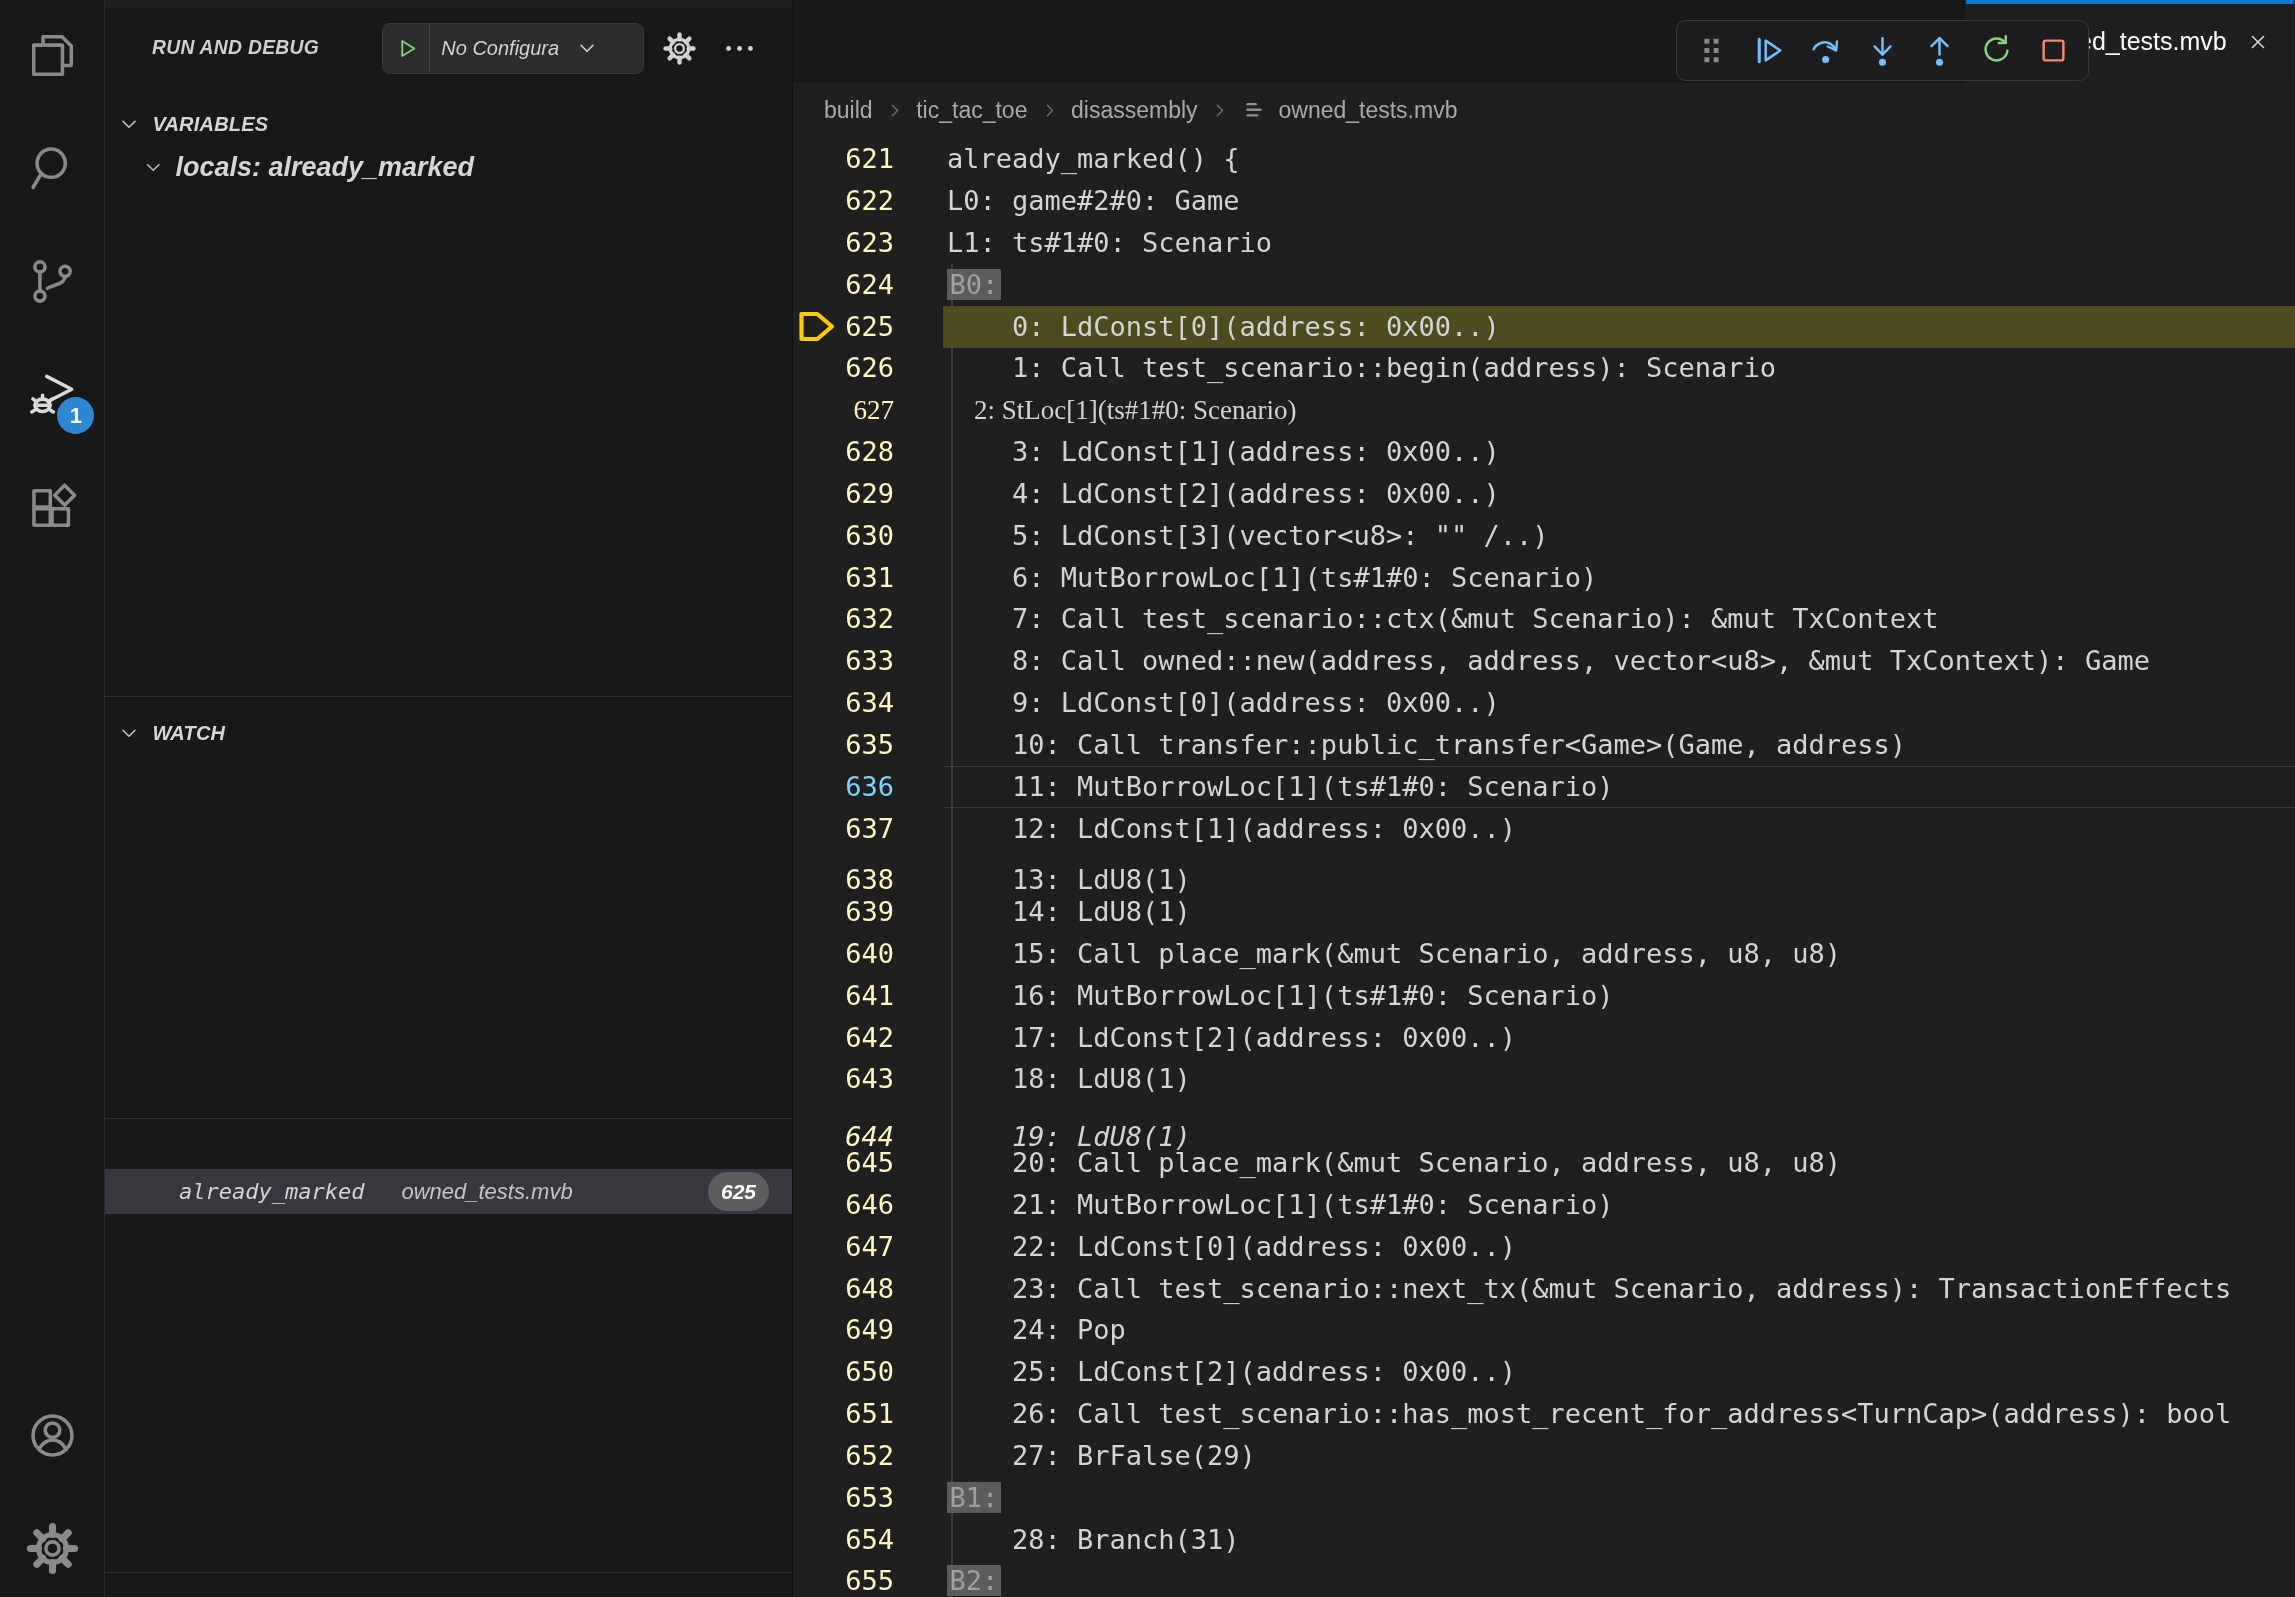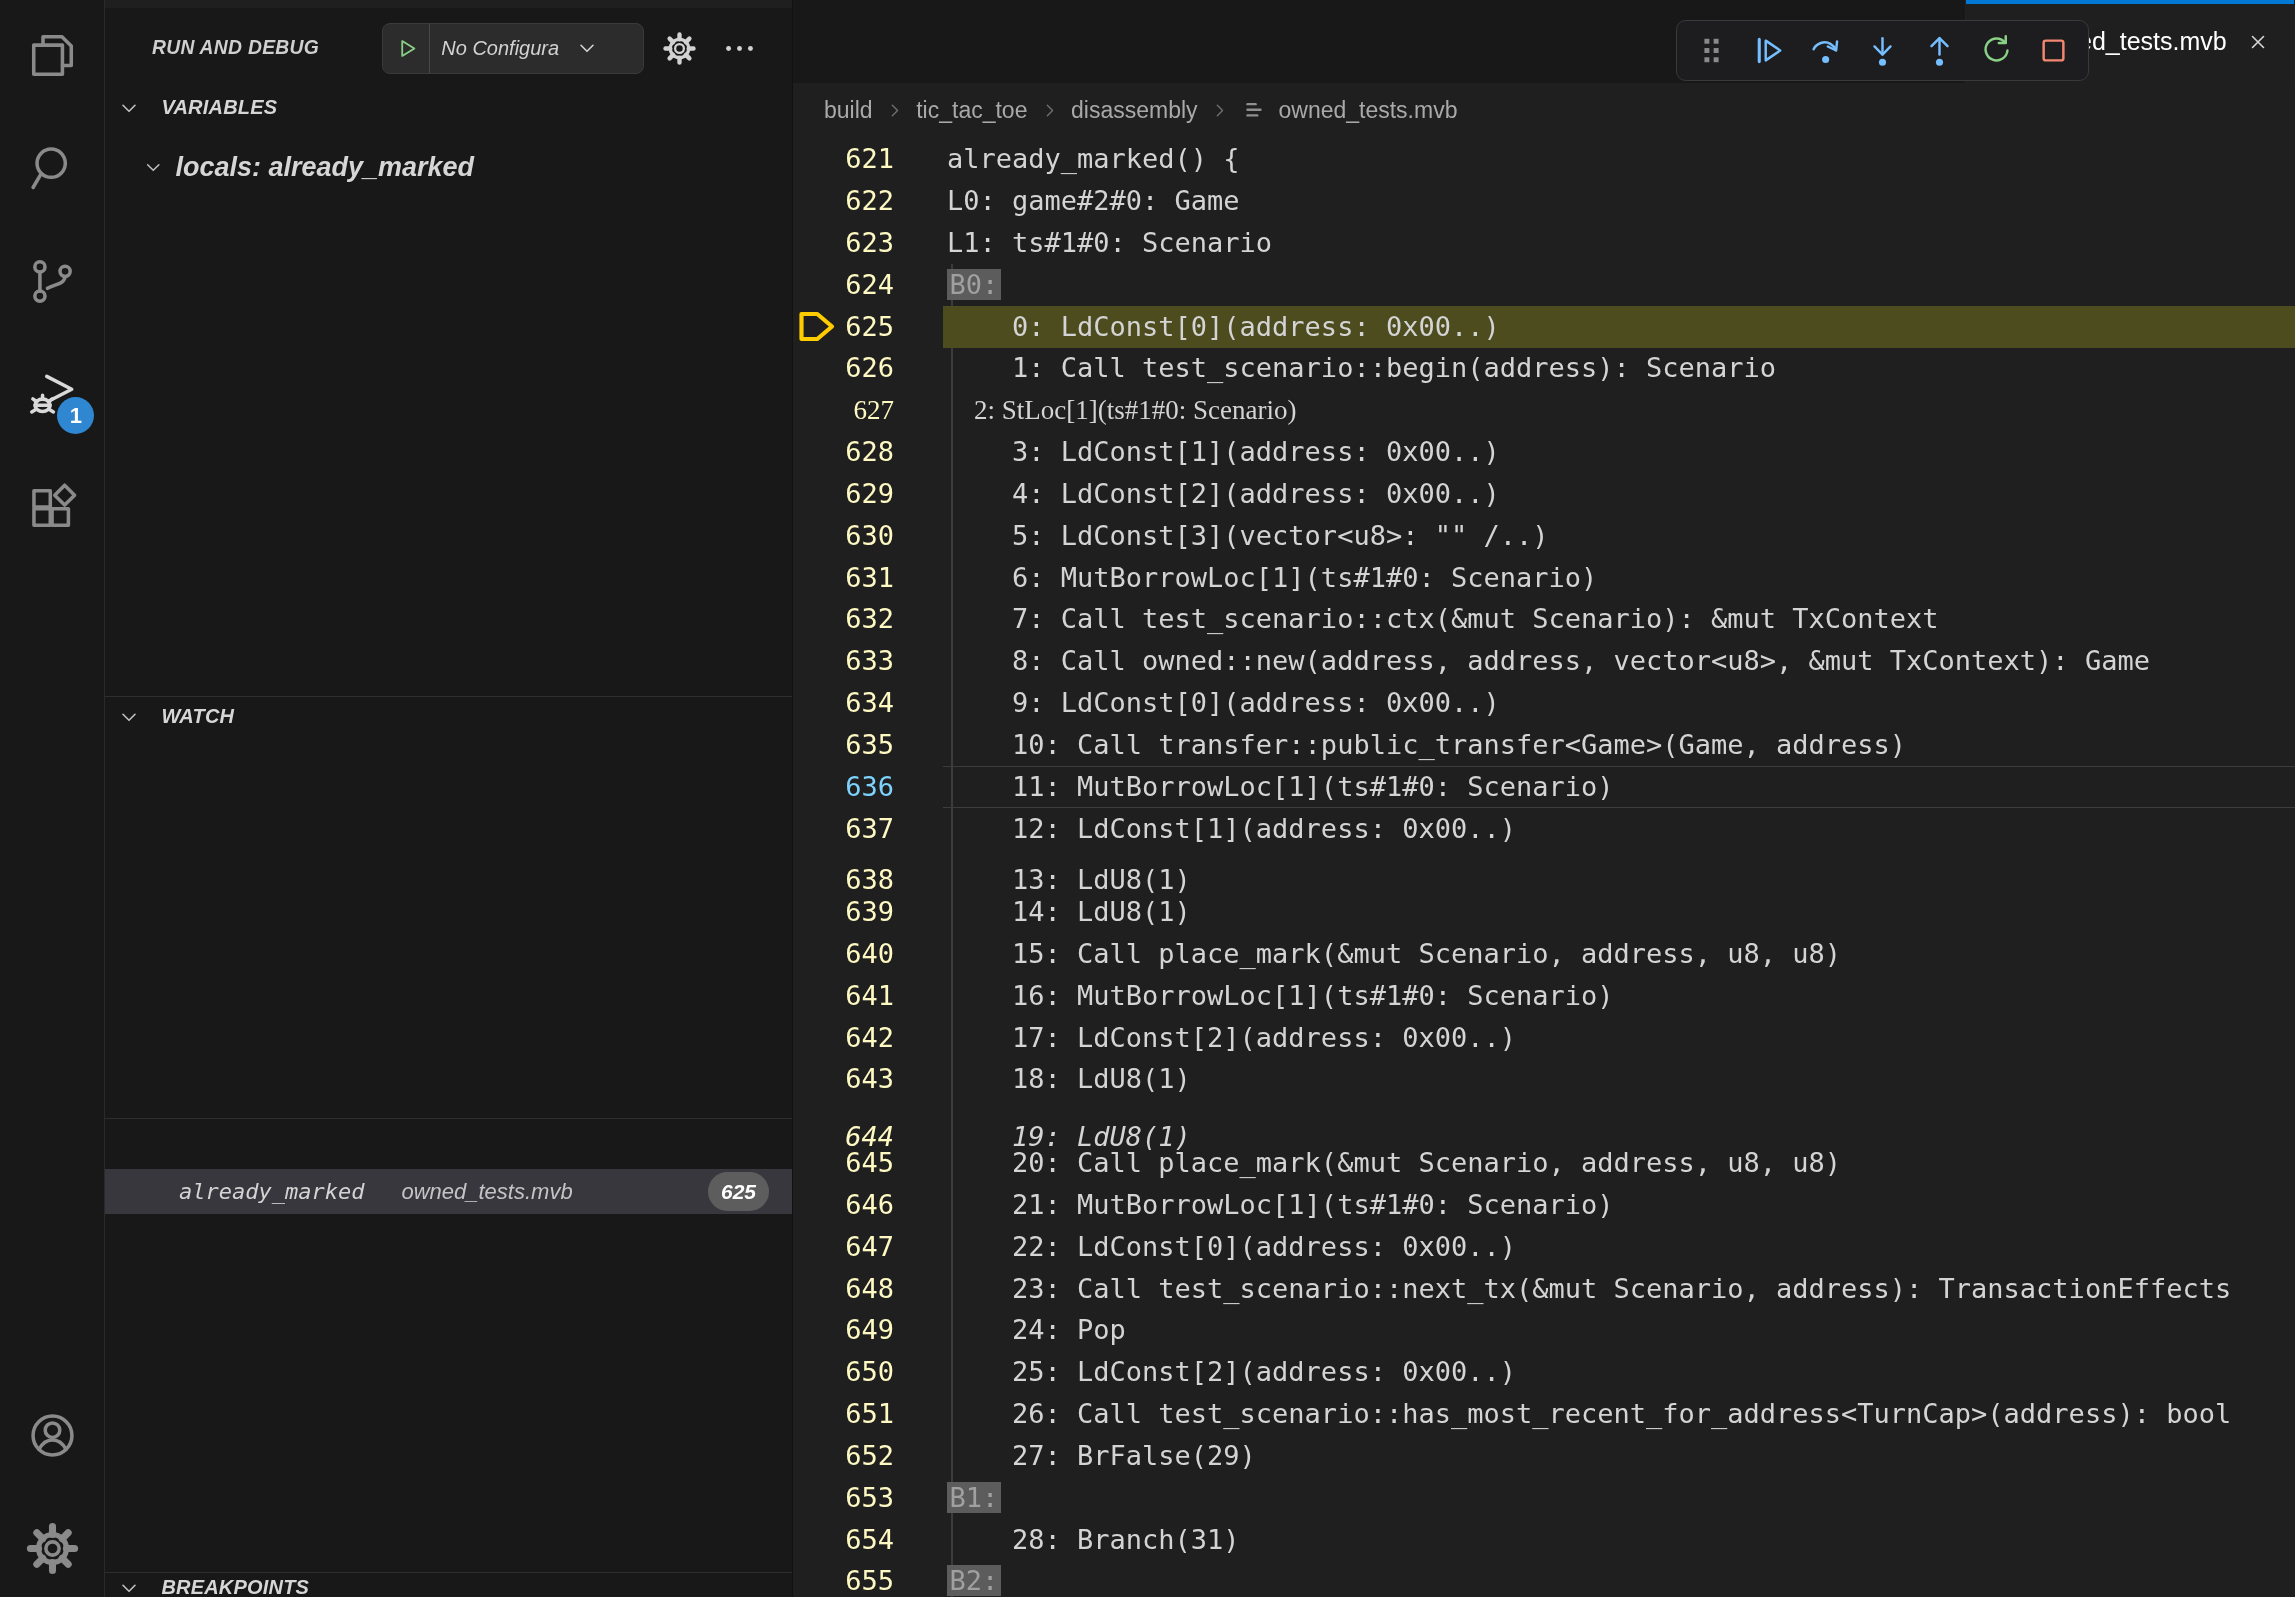--- a/index.html
+++ b/index.html
@@ -24,22 +24,22 @@
   .side-title{position:absolute;left:47px;top:0;height:80px;display:flex;align-items:center;
        font-size:19.3px;font-weight:700;color:#cfcfcf;letter-spacing:0.3px;}
   .cfg{position:absolute;left:277px;top:14.5px;width:262px;height:51px;background:#2c2c2c;
        border:0.8px solid #3a3a3a;border-radius:8px;display:flex;align-items:center;overflow:hidden;}
   .cfg-play{width:47px;height:100%;display:flex;align-items:center;justify-content:center;
        color:var(--icon-green,#89d185);border-right:0.8px solid #474747;}
   .cfg-label{width:145px;padding-left:11.3px;font-size:20px;color:#d2d2d2;white-space:nowrap;overflow:hidden;}
   .cfg-chevron{width:42px;color:#d2d2d2;display:flex;align-items:center;}
   .side-icon-btn{position:absolute;top:19.3px;width:43px;height:43px;display:flex;align-items:center;
        justify-content:center;color:#d2d2d2;cursor:pointer;}
-  .section-header{position:absolute;left:0;right:0;height:40px;display:flex;align-items:flex-start;
-       font-weight:700;font-size:20px;color:#d6d6d6;letter-spacing:0.2px;gap:9px;}
+  .section-header{position:absolute;left:0;right:0;height:40px;display:flex;align-items:flex-end;
+       font-weight:700;font-size:20px;color:#d6d6d6;letter-spacing:0.2px;}
   .section-header .chev{margin-left:12px;width:29px;color:#c2c2c2;display:flex;}
   .section-header .lbl{margin-left:6.4px;}
   .section-status{position:absolute;right:24px;font-size:18.5px;font-weight:700;color:#e2e2e2;letter-spacing:0.2px;}
   .tree-row{position:absolute;left:0;right:0;height:39px;display:flex;align-items:center;
        font-size:27px;font-weight:700;color:#d6d6d6;cursor:pointer;}
   .tree-row .chev{margin-left:37px;width:27px;color:#c2c2c2;display:flex;}
   .tree-row .lbl{margin-left:6.4px;}
   .sep{position:absolute;left:0;right:0;height:0.8px;background:#2e2e2e;}
   .frame{position:absolute;left:0;right:0;height:45px;background:var(--row-sel,#37373d);
        display:flex;align-items:center;cursor:pointer;}

